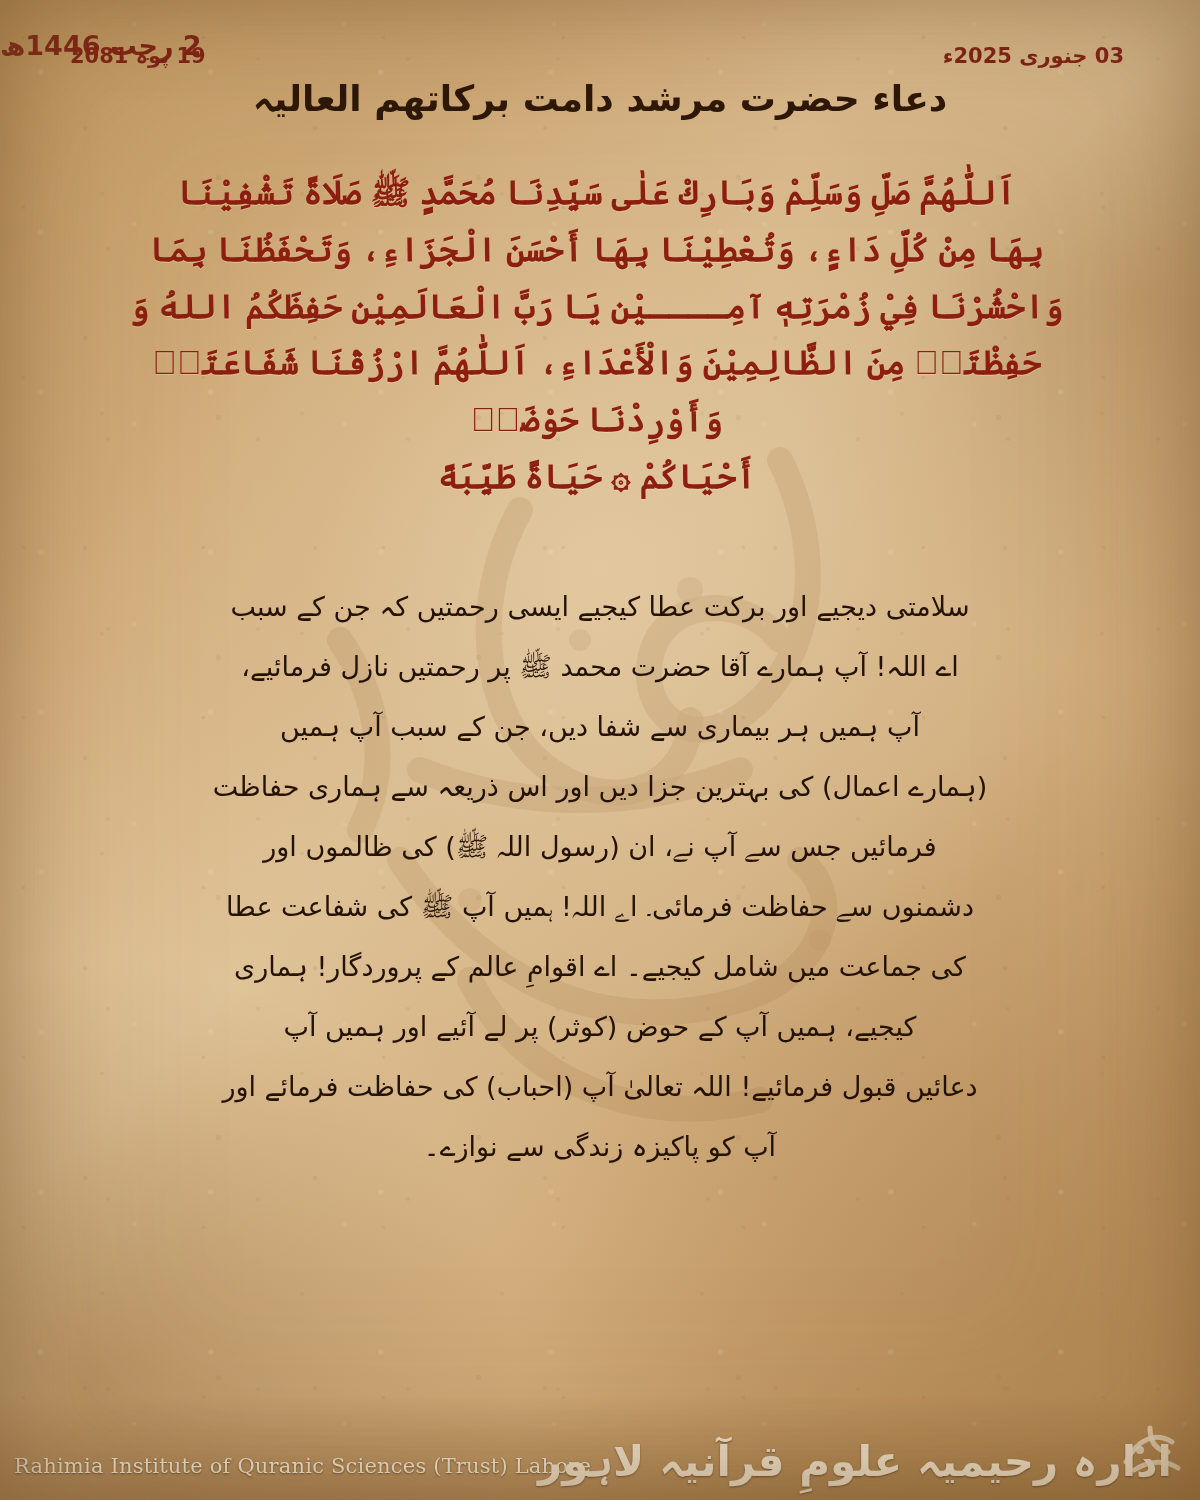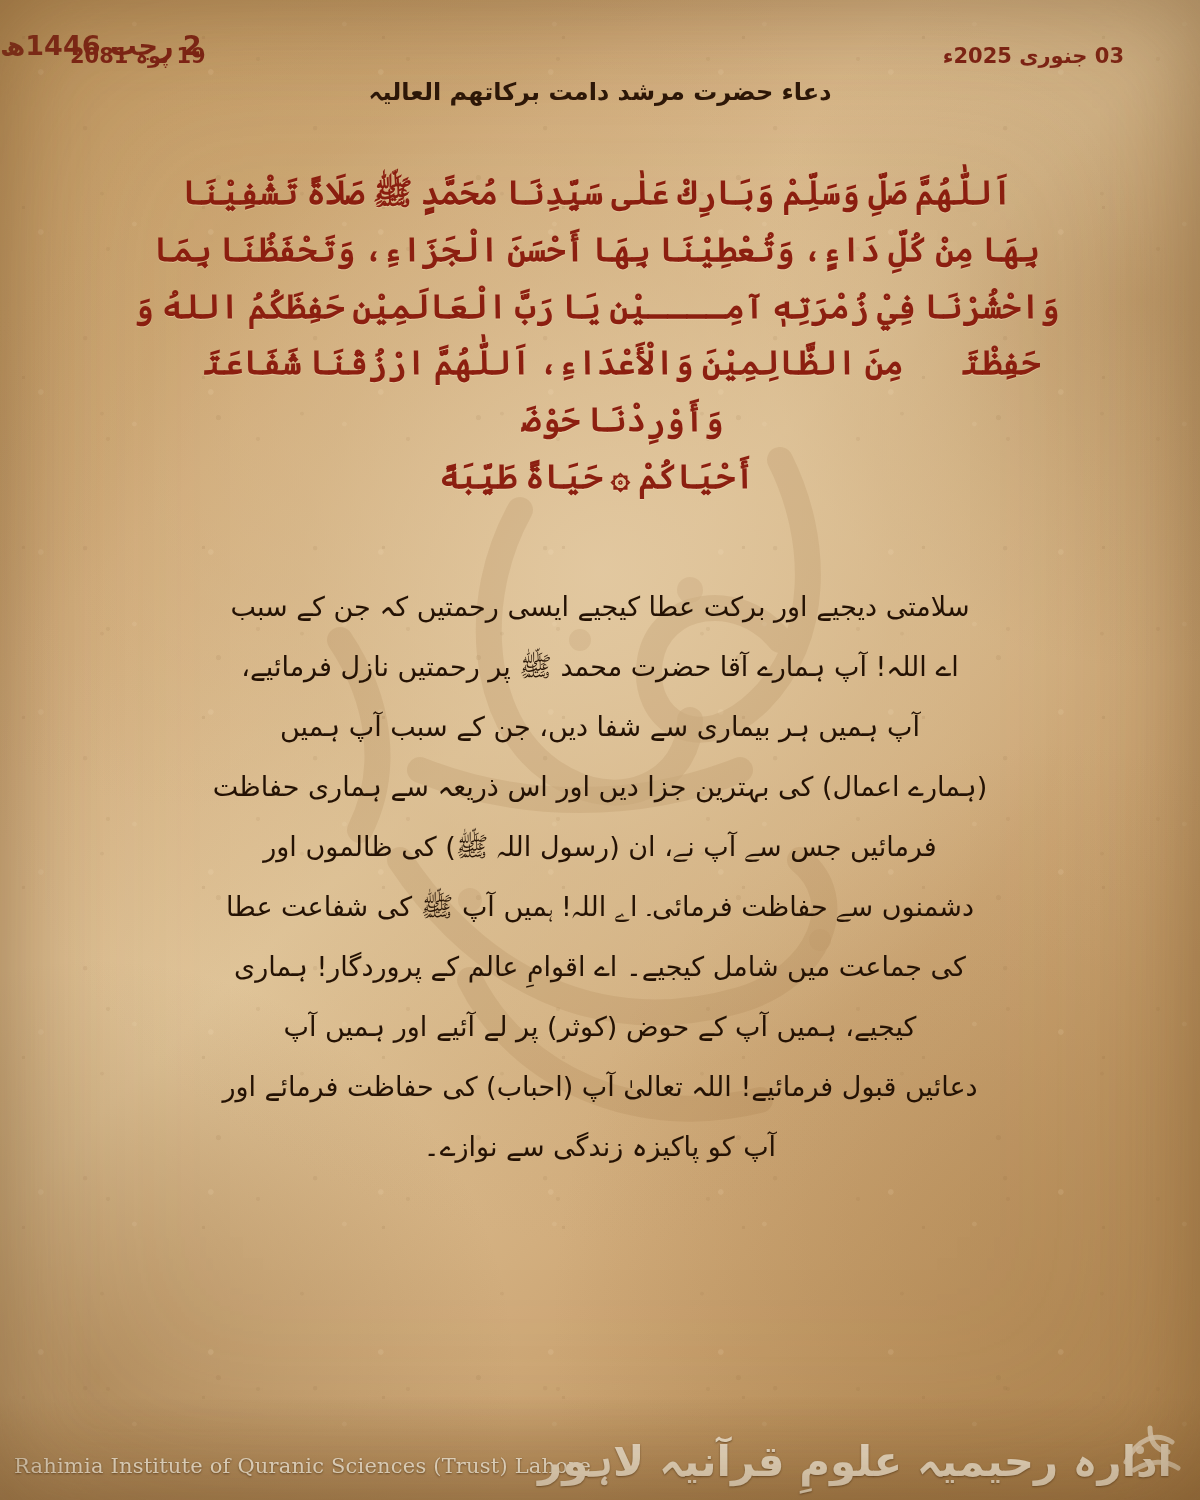--- a/index.html
+++ b/index.html
@@ -101,34 +101,34 @@
     text-align: left;
     font-size: 27px;
   }
 
   .doc-title {
     position: absolute;
     top: 78px;
     left: 0; right: 0;
     text-align: center;
     color: #2b1608;
-    font-size: 24px;
+    font-size: 36px;
     font-weight: bold;
     letter-spacing: 0.5px;
   }
 
   
   .arabic {
     position: absolute;
     top: 165px;
     left: 99px;
     right: 105px;
     text-align: center;
     color: #8c1f10;
-    font-family: Liberation Serif, serif;
+    font-family: Liberation Sans, sans-serif;
     font-size: 33px;
     font-weight: bold;
     line-height: 1.72;
     direction: rtl;
     text-shadow: 0 1px 0 rgba(255,235,200,0.35);
   }
   .arabic .last-line { display: block; }
 
   
   .urdu {

